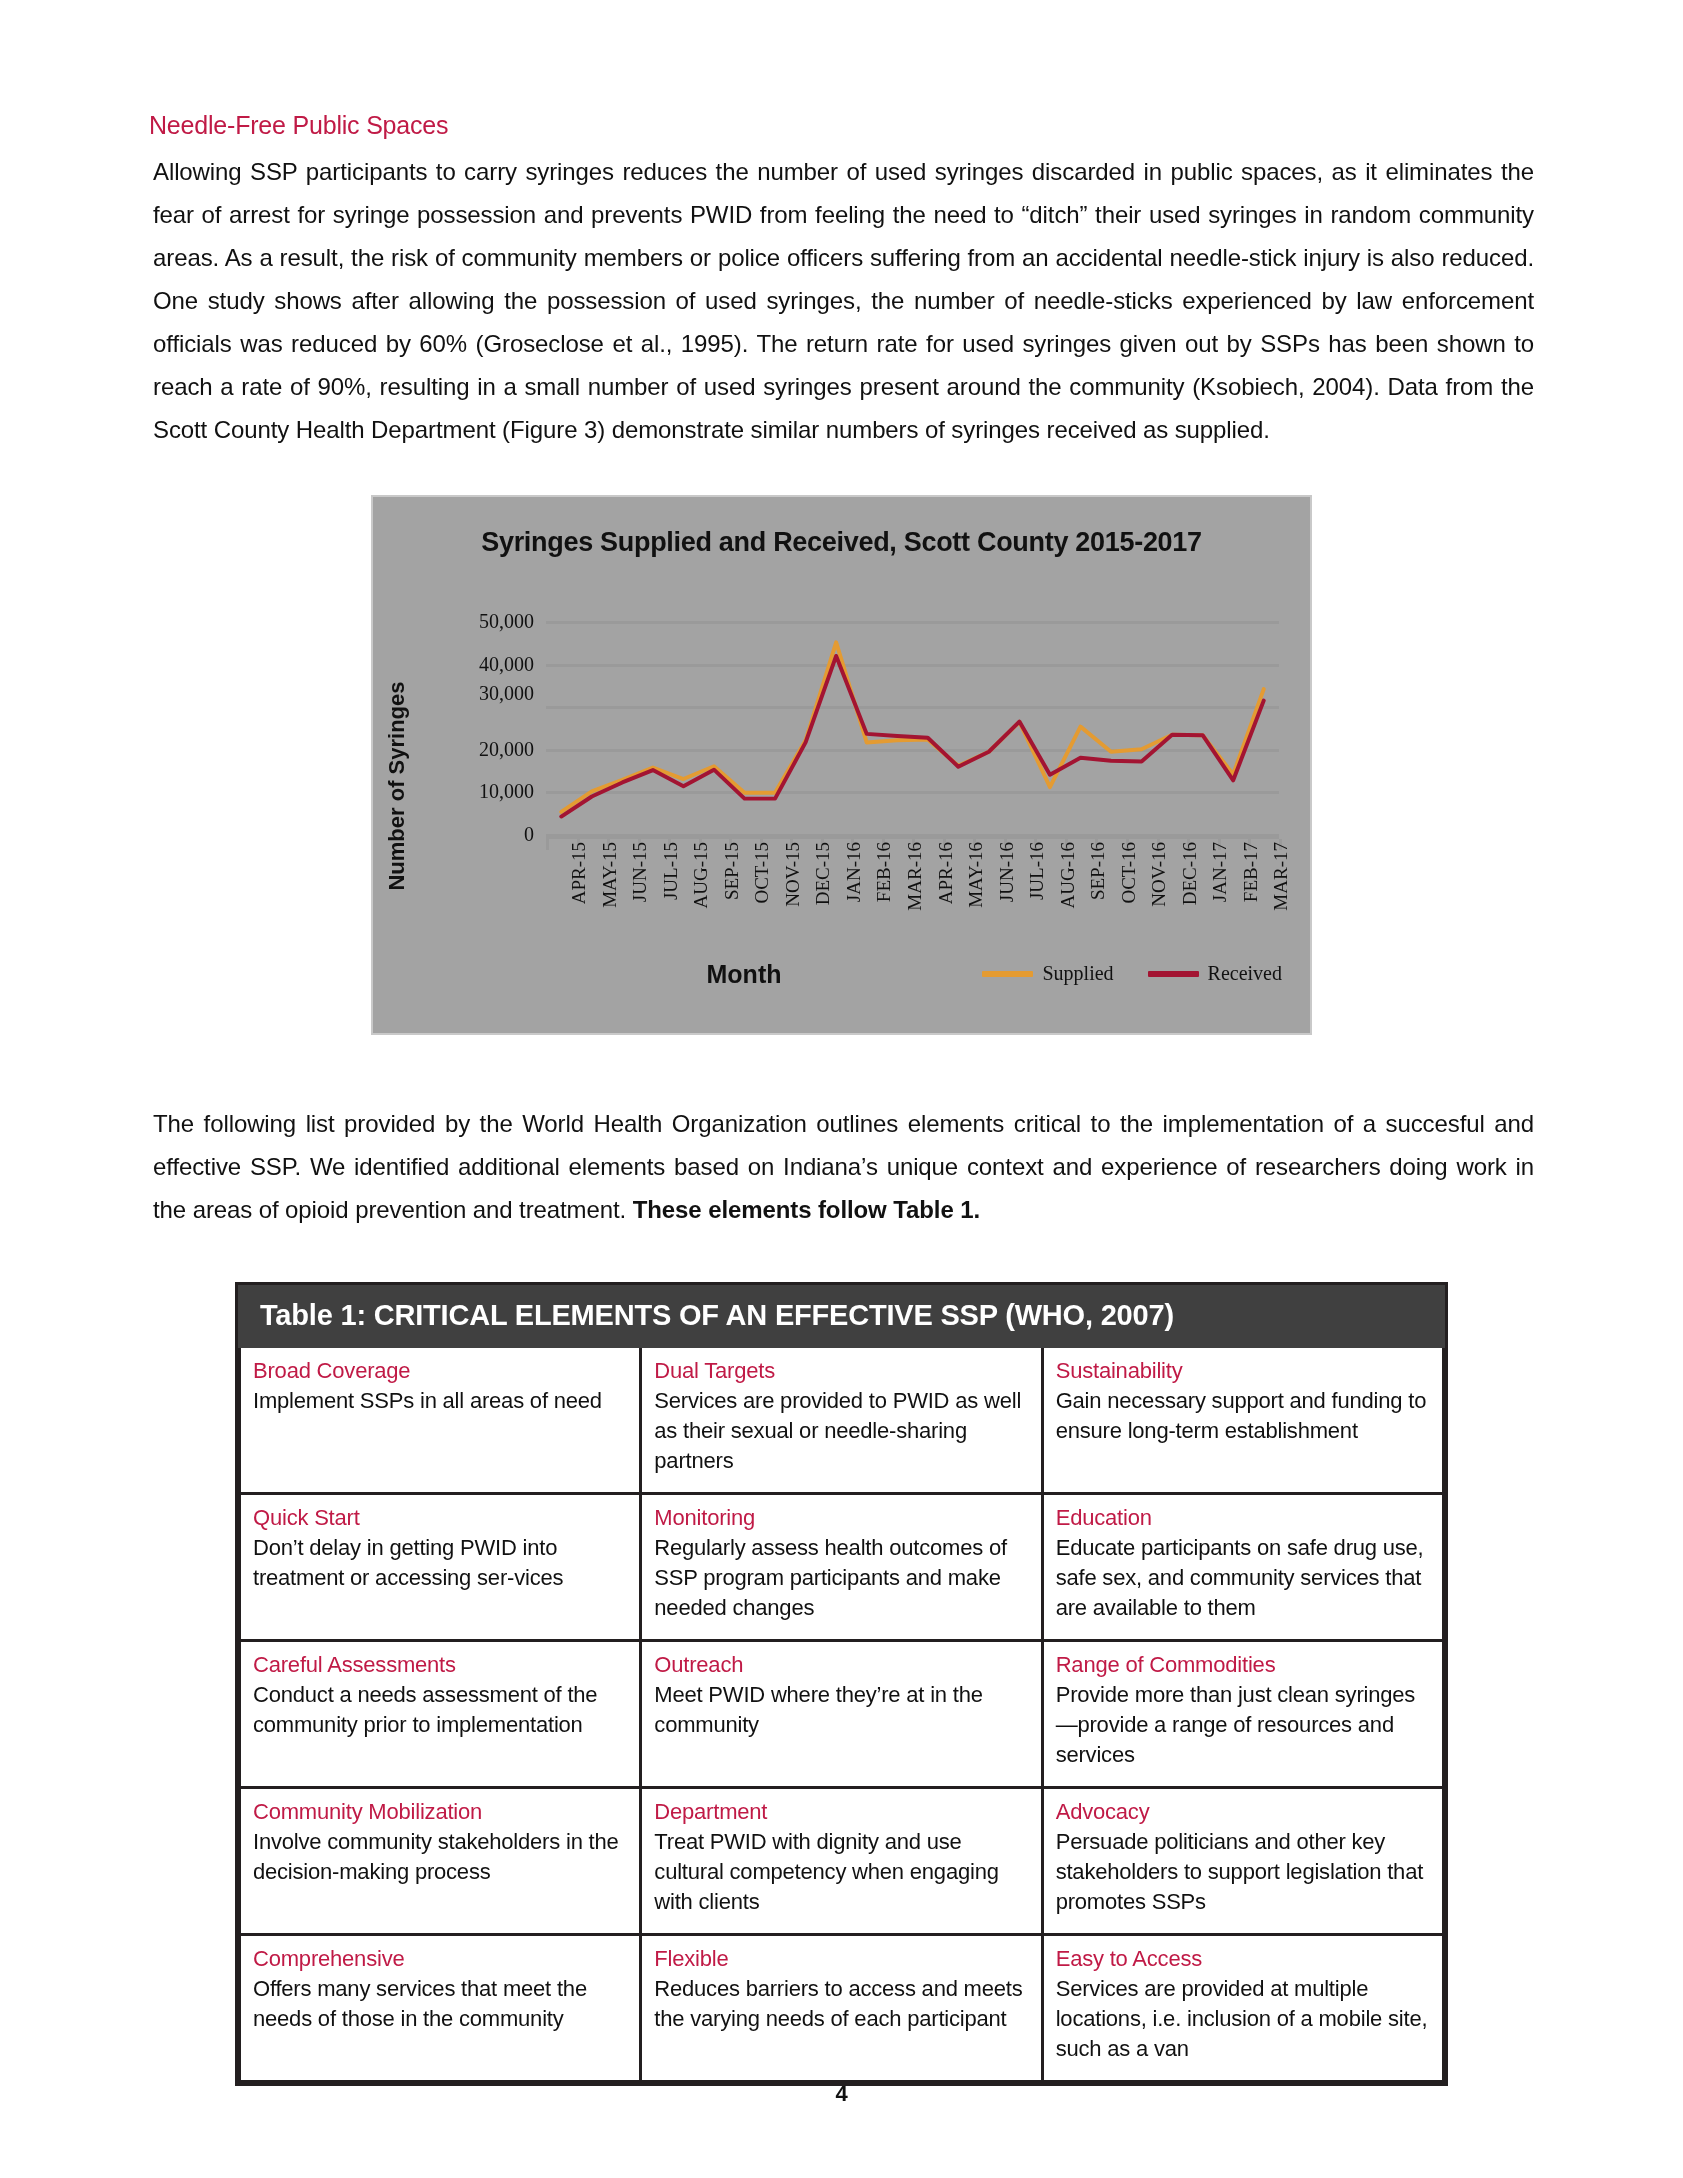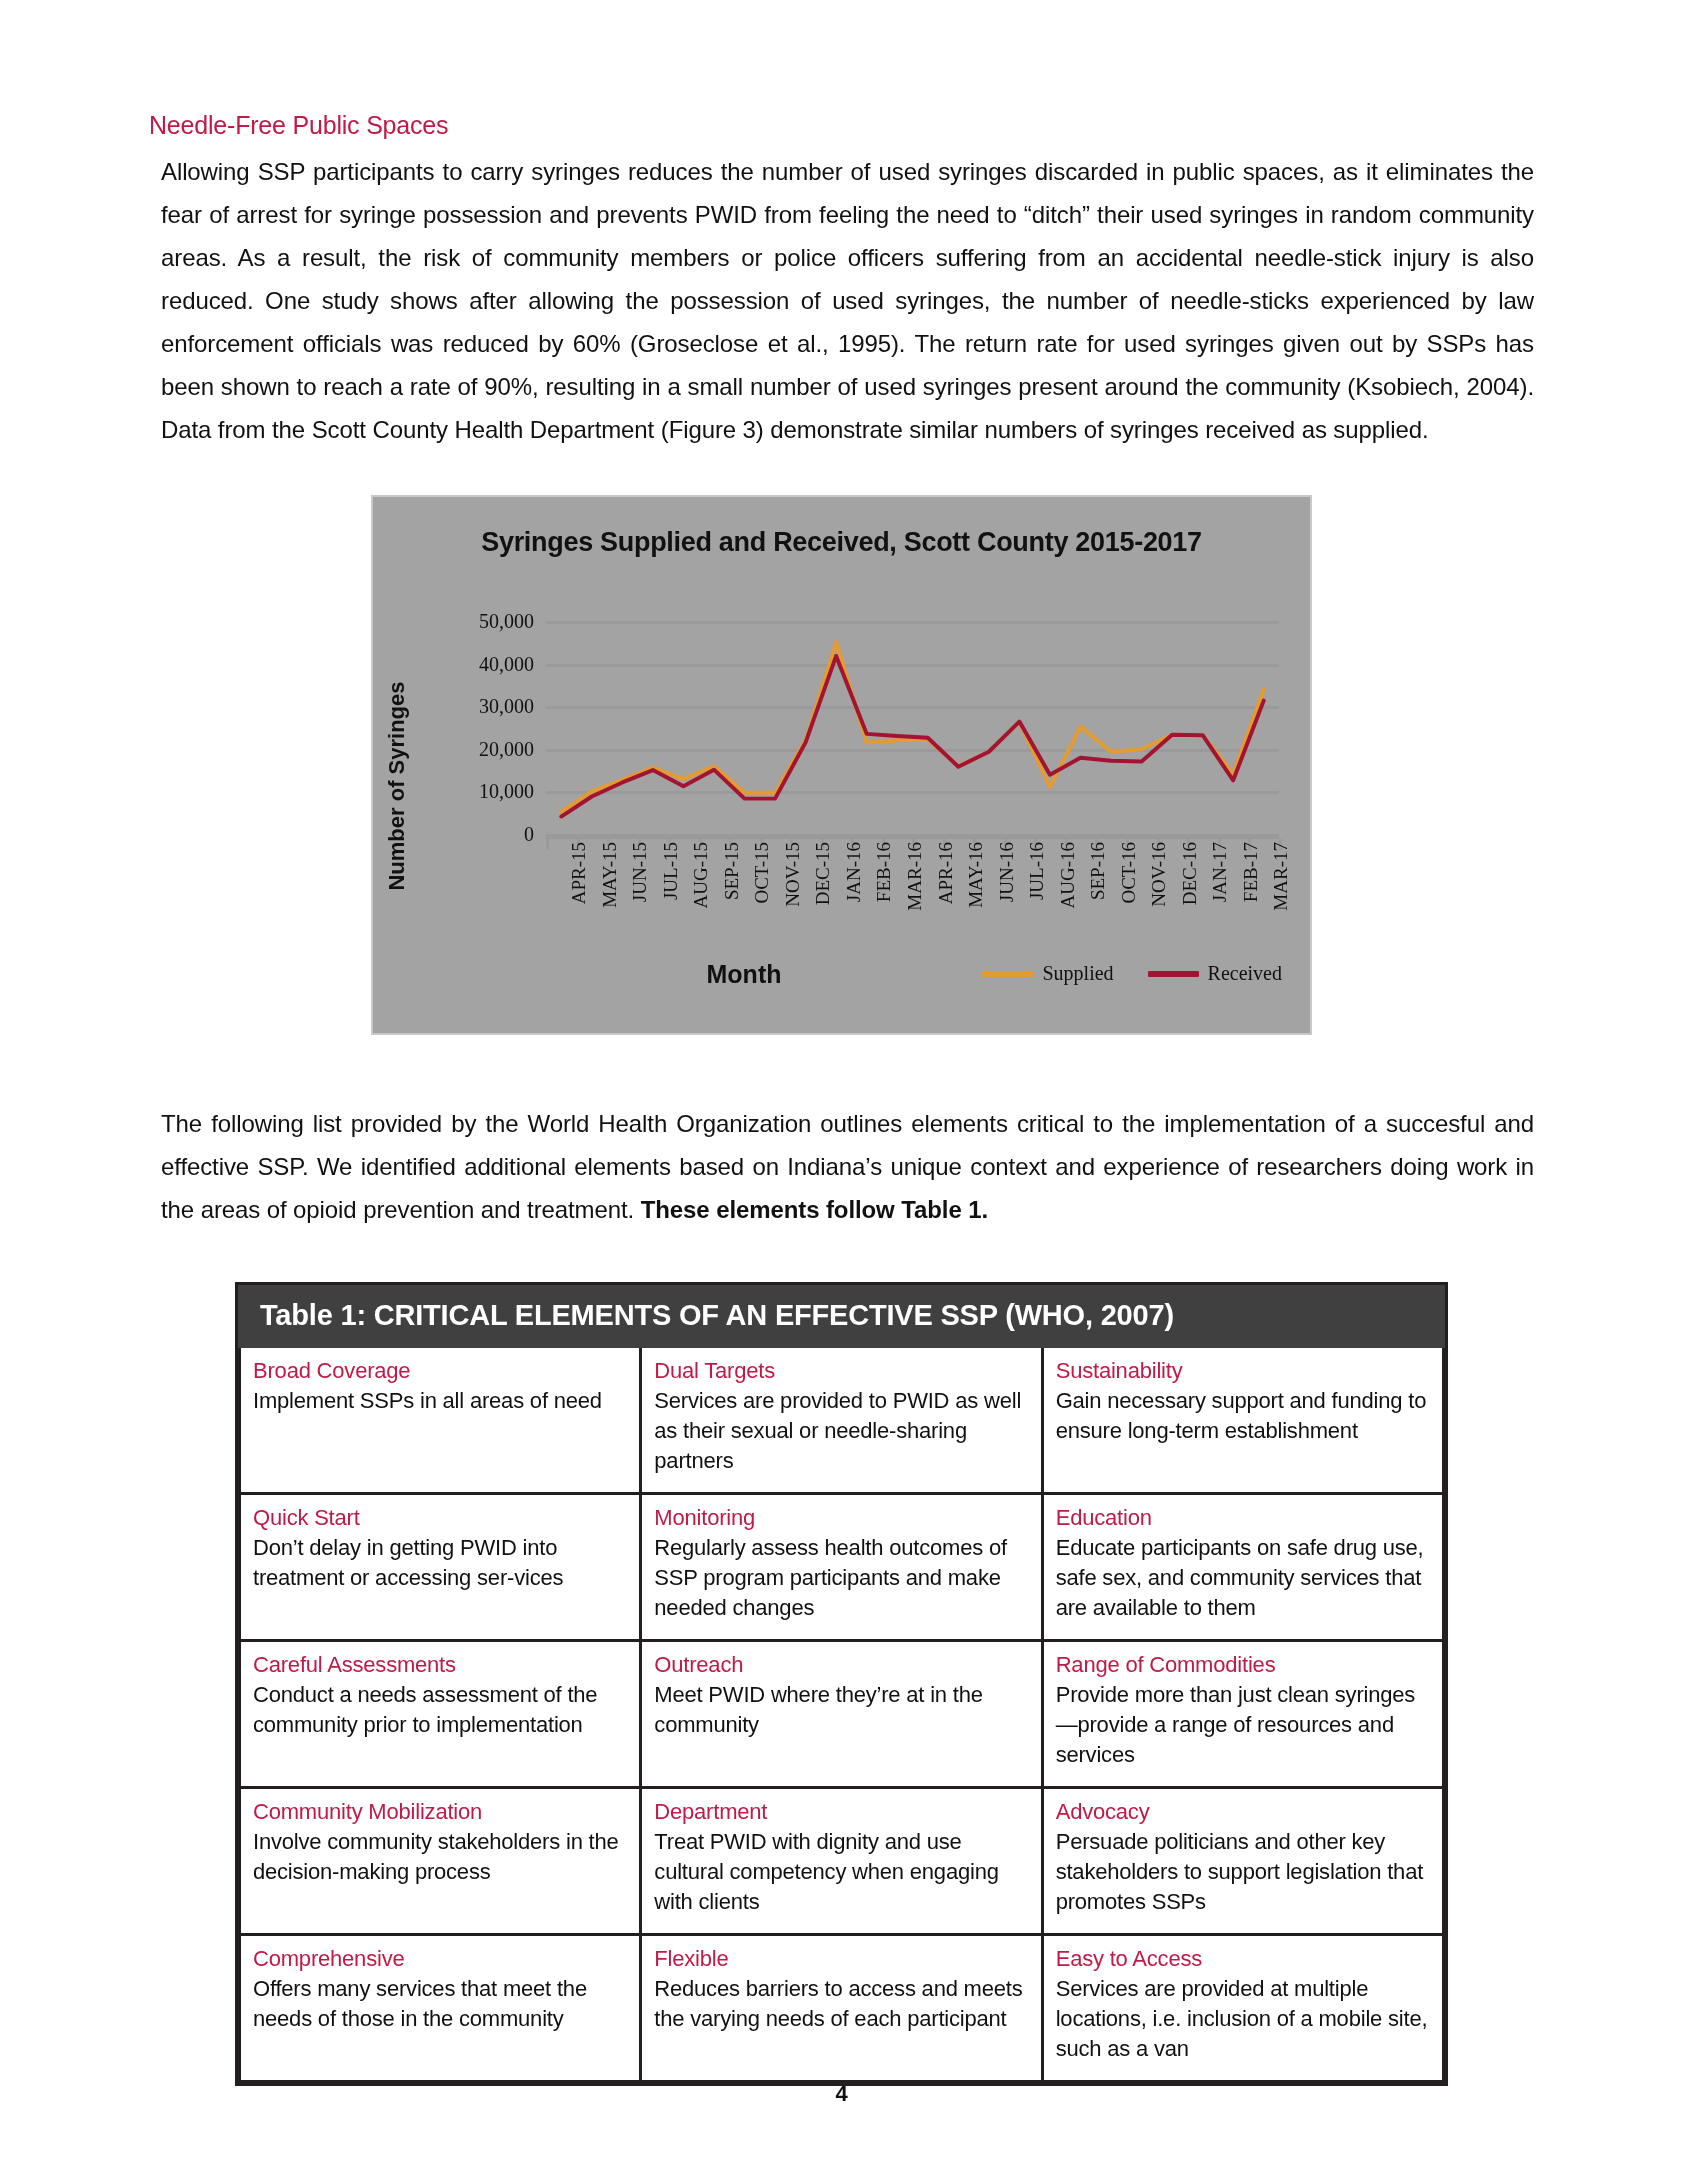--- a/index.html
+++ b/index.html
@@ -29,21 +29,21 @@
     font-size: 25px;
     font-weight: 400;
     letter-spacing: -0.2px;
     margin: 0;
     padding-top: 111px;
   }
   p.body-text {
     font-size: 24px;
     line-height: 43px;
     text-align: justify;
-    margin: 10px 0 0 12px;
+    margin: 10px 0 0 4px;
     letter-spacing: -0.1px;
     color: #111;
   }
   .section-heading {
     color: #C01A46;
     font-size: 27px;
     font-weight: bold;
     margin: 0;
     letter-spacing: -0.2px;
   }
@@ -244,21 +244,21 @@
       <div class="plot-area">
         <div id="grid-layer">
             <div class="gridline" style="top: 170px;"></div>
             <div class="gridline" style="top: 128px;"></div>
             <div class="gridline" style="top: 85px;"></div>
             <div class="gridline" style="top: 43px;"></div>
             <div class="gridline" style="top: 0px;"></div>
             <div class="ytick" style="top: 213px;">0</div>
             <div class="ytick" style="top: 170px;">10,000</div>
             <div class="ytick" style="top: 128px;">20,000</div>
-            <div class="ytick" style="top: 85px;">30,000</div>
+            <div class="ytick" style="top: 72px;">30,000</div>
             <div class="ytick" style="top: 43px;">40,000</div>
             <div class="ytick" style="top: 0px;">50,000</div>
           </div>
         <div class="axis-line"></div>
         <div id="tick-layer">
             <div class="xtick-mark" style="left: 0px;"></div>
             <div class="xtick-mark" style="left: 30.5px;"></div>
             <div class="xtick-mark" style="left: 61px;"></div>
             <div class="xtick-mark" style="left: 92px;"></div>
             <div class="xtick-mark" style="left: 122px;"></div>

